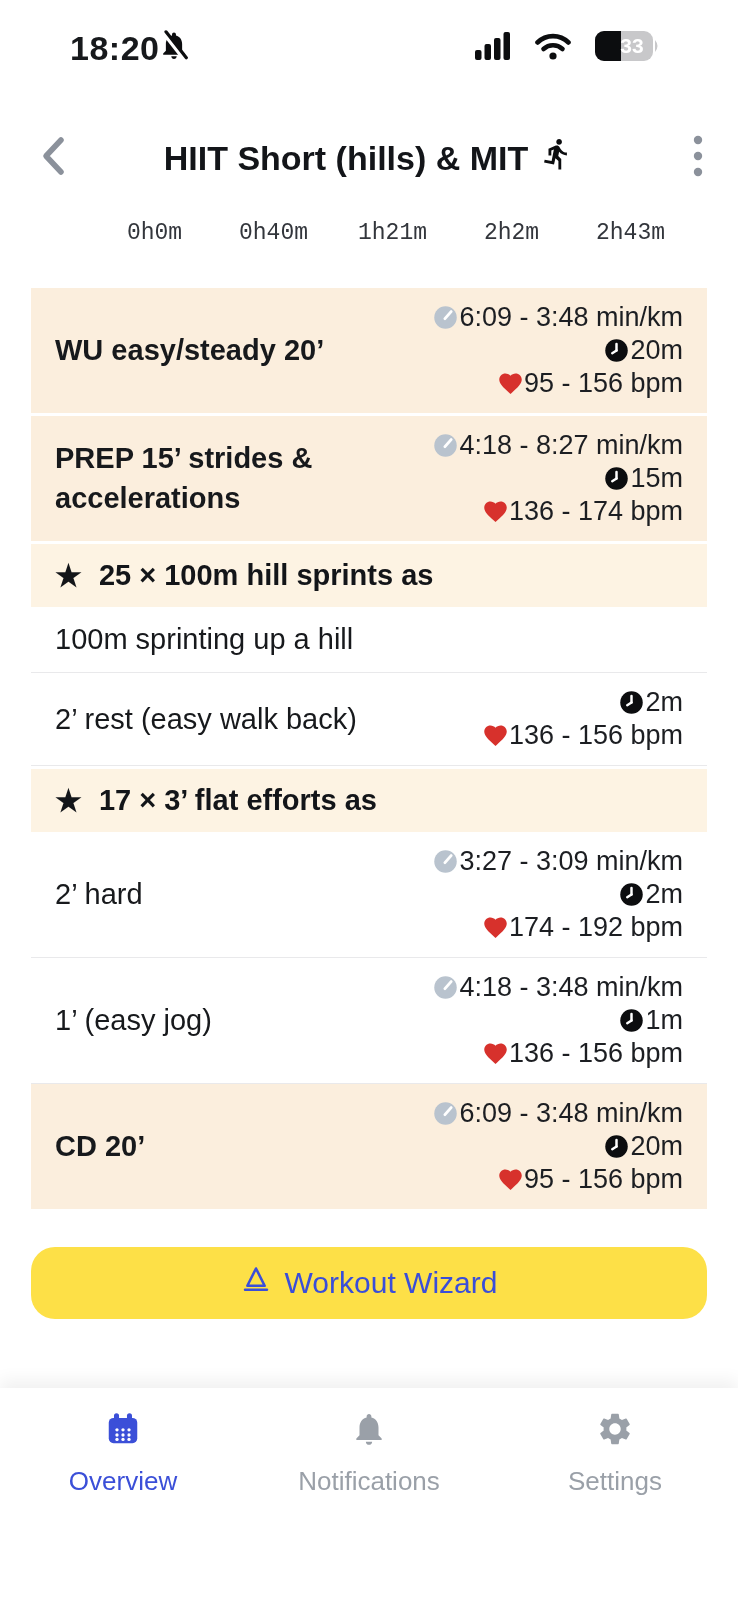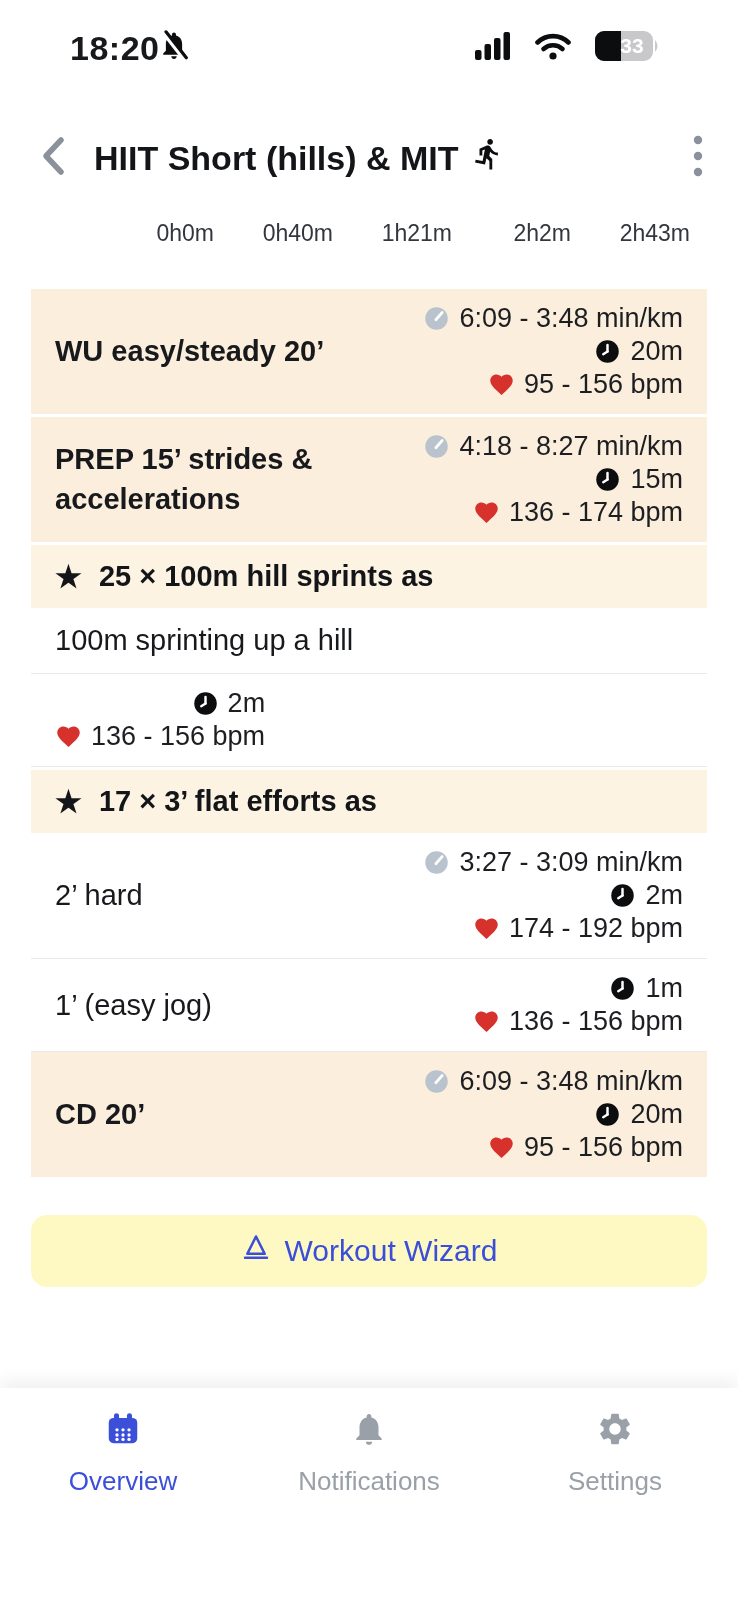--- a/index.html
+++ b/index.html
@@ -11,43 +11,43 @@
   }
   
   .status-bar{display:flex;justify-content:space-between;align-items:center;
     padding:26px 77px 0 70px;height:44px;}
   .sb-left{display:flex;align-items:center;gap:0;}
   .sb-time{font-size:34px;font-weight:700;letter-spacing:.5px;}
   .sb-right{display:flex;align-items:center;gap:24px;}
   
   .app-header{display:flex;align-items:center;margin-top:60px;padding:0 34px;height:56px;}
   .hdr-back{width:60px;display:flex;align-items:center;cursor:pointer;}
-  .hdr-title{flex:1;display:flex;align-items:center;gap:12px;
+  .hdr-title{flex:1;display:flex;justify-content:center;align-items:center;gap:12px;
     font-size:34px;font-weight:700;color:#131519;}
   .hdr-kebab{width:60px;display:flex;justify-content:flex-end;cursor:pointer;}
   
   .timeline{margin:34px 0 0 95px;width:595px;display:grid;grid-template-columns:repeat(5,1fr);}
-  .timeline span{text-align:right;font-size:23px;color:#33363c;}
+  .timeline span{text-align:center;font-size:23px;color:#33363c;font-family:Liberation Mono, monospace;}
   
   .steps{margin:42px 31px 0;}
   .step{display:flex;justify-content:space-between;align-items:center;padding:13px 24px;}
   .step.emph{background:#fbeedd;margin-bottom:3px;}
   .step.plain{border-bottom:1px solid #e9e9eb;background:#ffffff;}
   .step-title{font-size:29px;line-height:1.35;max-width:340px;color:#17191c;}
   .emph .step-title{font-weight:700;}
   .info{display:flex;flex-direction:column;align-items:flex-end;}
-  .info-line{display:flex;align-items:center;justify-content:flex-end;gap:9px;
+  .info-line{display:flex;align-items:center;justify-content:flex-end;
     height:33px;font-size:27px;color:#1c1e22;white-space:nowrap;}
   .icon-s{width:27px;height:27px;flex:0 0 auto;display:block;}
   .group-header{background:#fdf3e3;margin-top:3px;padding:15px 24px;display:flex;
     align-items:center;gap:17px;font-size:29px;font-weight:700;color:#131519;}
   .star-glyph{font-size:30px;line-height:1;color:#131519;}
   
   .wizard-btn{margin:38px 31px 0;width:676px;height:72px;border:none;cursor:pointer;
-    background:#fef9c3;border-radius:16px;display:flex;align-items:center;justify-content:center;
+    background:#fde047;border-radius:24px;display:flex;align-items:center;justify-content:center;
     gap:14px;color:#3a4ed9;font-size:30px;font-weight:500;font-family:inherit;box-sizing:border-box;}
   
   .bottom-nav{position:absolute;left:0;top:1388px;width:738px;height:212px;background:#ffffff;
     box-shadow:0 -8px 16px rgba(0,0,0,.06);display:flex;padding-top:22px;box-sizing:border-box;}
   .nav-item{flex:1;display:flex;flex-direction:column;align-items:center;gap:18px;
     font-size:26px;color:#9aa0a8;cursor:pointer;}
   .nav-item.active{color:#3b4fd8;}
   .nav-icon{width:38px;height:38px;display:block;}
 </style>
 </head>
@@ -185,20 +185,21 @@
   <div class="group-header">
     <span class="star-glyph">★</span>
     <span>25 × 100m hill sprints as</span>
   </div>
 
   <div class="step plain">
     <div class="step-title">100m sprinting up a hill</div>
   </div>
 
   <div class="step plain">
+    <div class="step-title">2’ rest (easy walk back)</div>
     <div class="info">
       <div class="info-line">
         <svg class="icon-s" viewBox="0 0 24 24">
             <circle cx="12" cy="12" r="10" fill="#0c0d0f"></circle>
             <line x1="12" y1="12" x2="12" y2="6.3" stroke="#ffffff" stroke-width="2.2" stroke-linecap="round"></line>
             <line x1="12" y1="12" x2="8.2" y2="14.4" stroke="#ffffff" stroke-width="2.2" stroke-linecap="round"></line>
           </svg>
         <span>2m</span>
       </div>
       <div class="info-line">
@@ -238,20 +239,27 @@
             <path d="M12 21.35l-1.45-1.32C5.4 15.36 2 12.28 2 8.5 2 5.42 4.42 3 7.5 3c1.74 0 3.41.81 4.5 2.09C13.09 3.81 14.76 3 16.5 3 19.58 3 22 5.42 22 8.5c0 3.78-3.4 6.86-8.55 11.54L12 21.35z" fill="#d7312c"></path>
           </svg>
         <span>174 - 192 bpm</span>
       </div>
     </div>
   </div>
 
   <div class="step plain">
     <div class="step-title">1’ (easy jog)</div>
     <div class="info">
+      <div class="info-line">
+        <svg class="icon-s" viewBox="0 0 24 24">
+            <circle cx="12" cy="12" r="10" fill="#b9c3ce"></circle>
+            <line x1="11.5" y1="13" x2="17" y2="6.8" stroke="#ffffff" stroke-width="2.6" stroke-linecap="round"></line>
+          </svg>
+        <span>4:18 - 3:48 min/km</span>
+      </div>
       <div class="info-line">
         <svg class="icon-s" viewBox="0 0 24 24">
             <circle cx="12" cy="12" r="10" fill="#0c0d0f"></circle>
             <line x1="12" y1="12" x2="12" y2="6.3" stroke="#ffffff" stroke-width="2.2" stroke-linecap="round"></line>
             <line x1="12" y1="12" x2="8.2" y2="14.4" stroke="#ffffff" stroke-width="2.2" stroke-linecap="round"></line>
           </svg>
         <span>1m</span>
       </div>
       <div class="info-line">
         <svg class="icon-s" viewBox="0 0 24 24">

